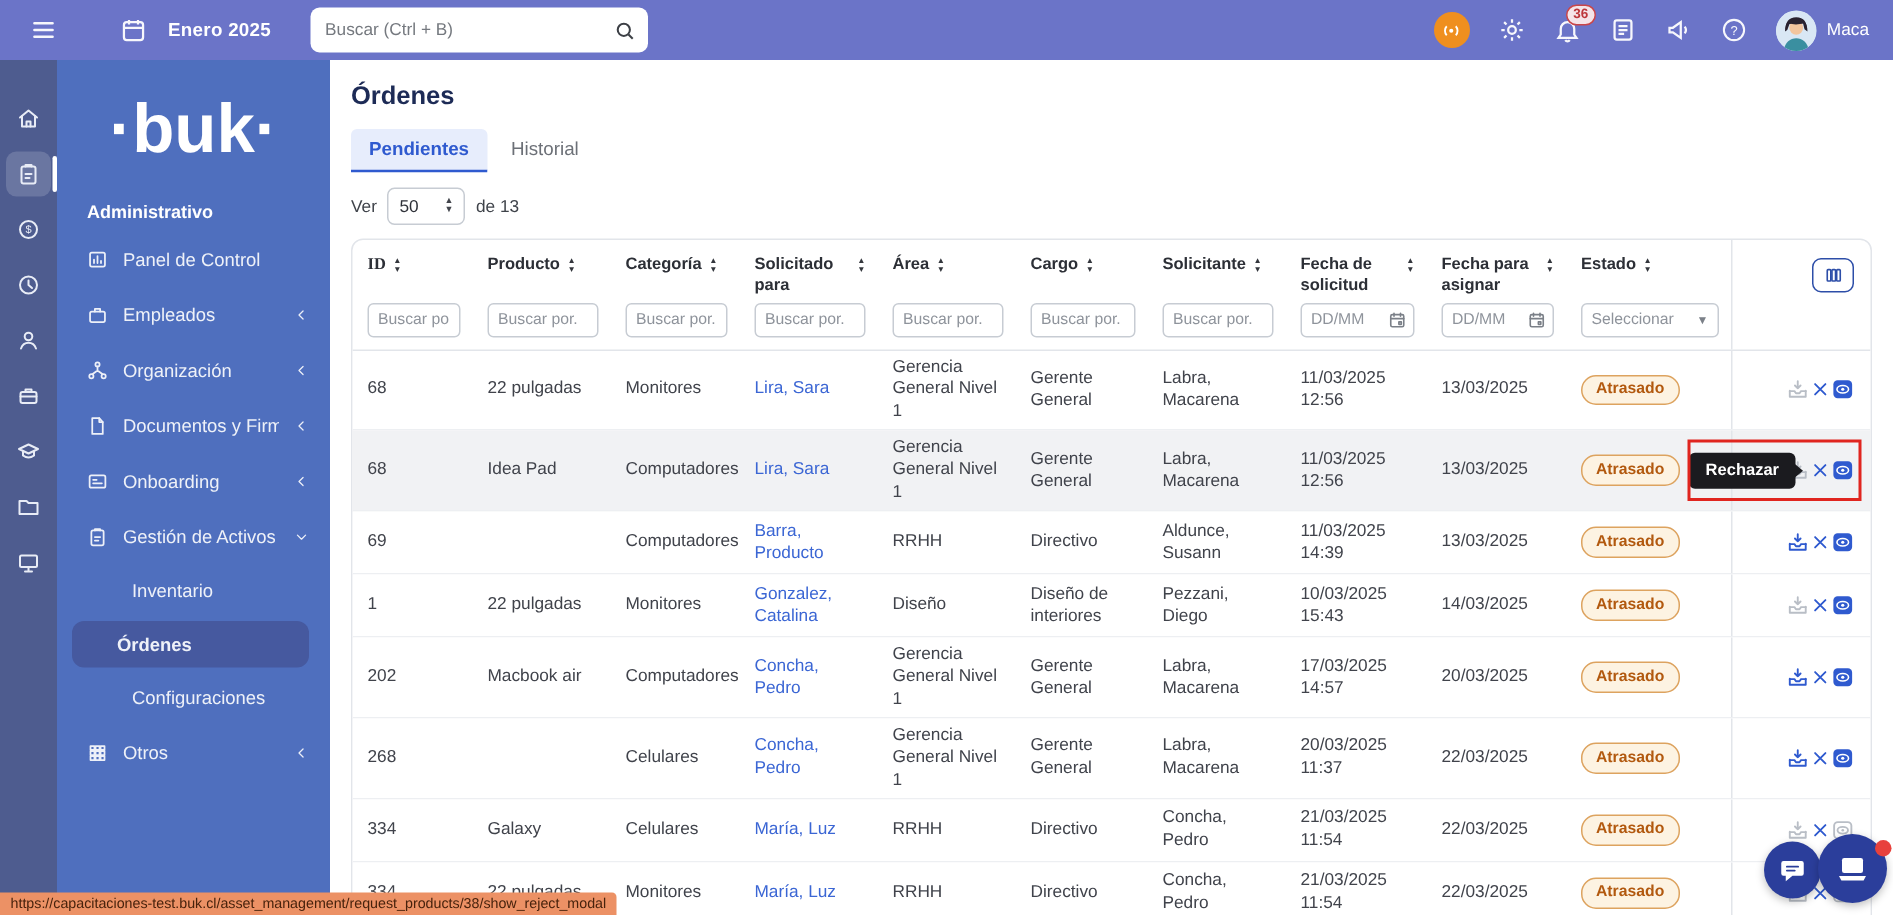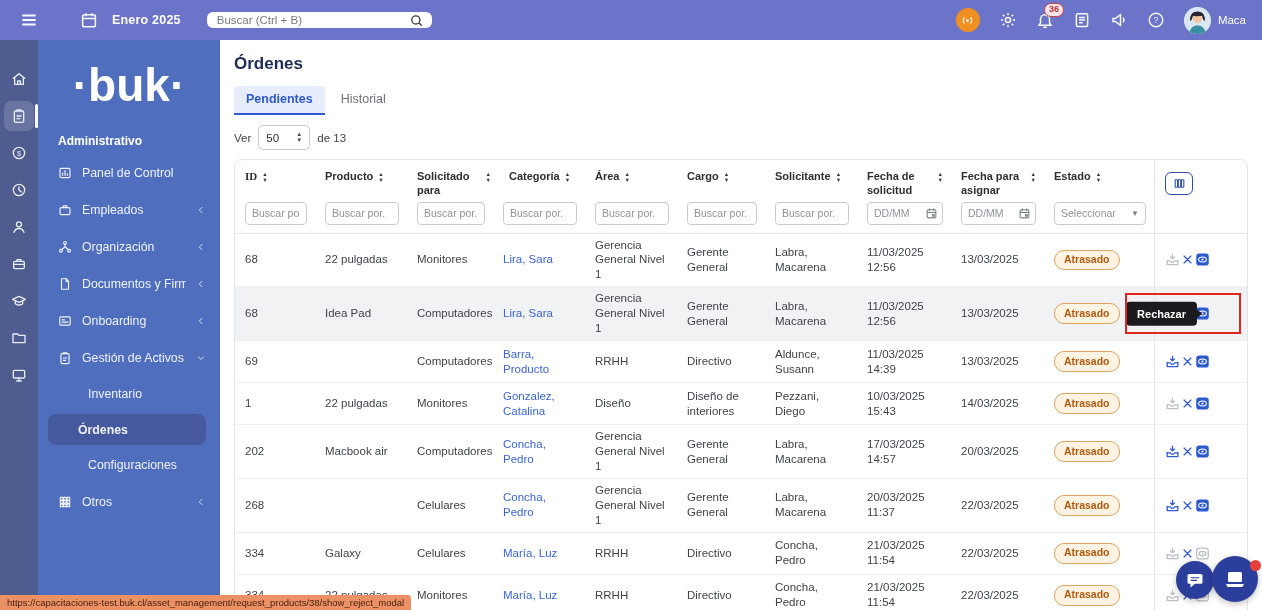--- a/index.html
+++ b/index.html
@@ -10,21 +10,21 @@
     -webkit-font-smoothing: antialiased;
   }
   svg { display:block; }
 
   
   .topbar { position:absolute; top:0; left:0; right:0; height:40px; background:#6b74c8;
     display:flex; align-items:center; color:#fff; z-index:30; }
   .tb-left { display:flex; align-items:center; gap:14px; padding-left:20px; }
   .tb-icon { width:18px; height:18px; color:#fff; opacity:.95; cursor:pointer; }
   .tb-period { font-size:12.5px; font-weight:bold; letter-spacing:.2px; }
-  .tb-search { margin-left:12px; width:225px; height:16px; background:#fff; border-radius:6px;
+  .tb-search { margin-left:12px; width:225px; height:30px; background:#fff; border-radius:6px;
     display:flex; align-items:center; padding:0 8px 0 10px; }
   .tb-search input { border:none; outline:none; flex:1; font-size:11.5px; color:#333;
     font-family:"Liberation Sans",sans-serif; background:transparent; }
   .tb-search input::placeholder { color:#75797f; }
   .tb-search .mag { width:15px; height:15px; color:#3c3f45; }
   .tb-right { margin-left:auto; display:flex; align-items:center; gap:19px; padding-right:16px; }
   .orange-chip { width:24px; height:24px; border-radius:50%; background:#ef8f1f; display:flex;
     align-items:center; justify-content:center; }
   .orange-chip svg { width:15px; height:15px; color:#fff; }
   .bell-wrap { position:relative; }
@@ -96,21 +96,21 @@
   .f-date svg { position:absolute; right:5px; top:5px; width:13px; height:13px; color:#7b8088; }
   .f-select { width:100%; height:23px; border:1px solid #c7ccd3; border-radius:4px; font-size:10.5px;
     color:#8e939b; display:flex; align-items:center; justify-content:space-between; padding:0 6px; cursor:pointer; background:#fff;}
   .caret { font-size:8px; color:#7b8088; }
   .trow { border-bottom:1px solid #edeff2; min-height:42px; font-size:11.5px; color:#40434b; background:#fff; }
   .trow.hl { background:#f1f2f4; }
   .trow .cell { line-height:1.3; }
   .link { color:#3b66d4; cursor:pointer; }
   .pill { font-size:10.5px; font-weight:bold; padding:2.5px 9px; border-radius:10px; white-space:nowrap; }
   .pill.late { color:#b2590f; background:#fdf3e2; border:1px solid #dda35f; }
-  .actions { border-left:1px solid #e2e5ea; padding-right:13px; position:relative; }
+  .actions { border-left:1px solid #e2e5ea; justify-content:flex-end; padding-right:13px; position:relative; }
   .act { width:15px; height:15px; cursor:pointer; color:#2f5acf; flex:0 0 15px; }
   .act.off { color:#b9bec6; }
   .thead .actions, .tfilter .actions { border-left:1px solid #e2e5ea; }
   .cols-btn { width:28px; height:23px; border:1px solid #2d4ea8; border-radius:6px; background:#fff;
     color:#2d4ea8; display:flex; align-items:center; justify-content:center; cursor:pointer; align-self:center; }
   .cols-btn svg { width:13px; height:13px; }
 
   
   .tooltip { position:absolute; right:52px; top:50%; transform:translateY(-50%); background:#1b1b1f;
     color:#fff; font-size:11px; font-weight:bold; padding:5px 11px; border-radius:4px; white-space:nowrap; z-index:5; }
@@ -399,28 +399,28 @@
               <span>▲</span>
               <span>▼</span>
             </span></span>
         </div>
         <div class="cell" style="flex:0 0 92px;max-width:92px;">
           <span class="h-label">Producto<span class="sort">
               <span>▲</span>
               <span>▼</span>
             </span></span>
         </div>
+        <div class="cell" style="flex:0 0 86px;max-width:86px;">
+          <span class="h-label">Categoría<span class="sort">
+              <span>▲</span>
+              <span>▼</span>
+            </span></span>
+        </div>
         <div class="cell" style="flex:0 0 92px;max-width:92px;">
           <span class="h-label">Solicitado para<span class="sort">
-              <span>▲</span>
-              <span>▼</span>
-            </span></span>
-        </div>
-        <div class="cell" style="flex:0 0 86px;max-width:86px;">
-          <span class="h-label">Categoría<span class="sort">
               <span>▲</span>
               <span>▼</span>
             </span></span>
         </div>
         <div class="cell" style="flex:0 0 92px;max-width:92px;">
           <span class="h-label">Área<span class="sort">
               <span>▲</span>
               <span>▼</span>
             </span></span>
         </div>

